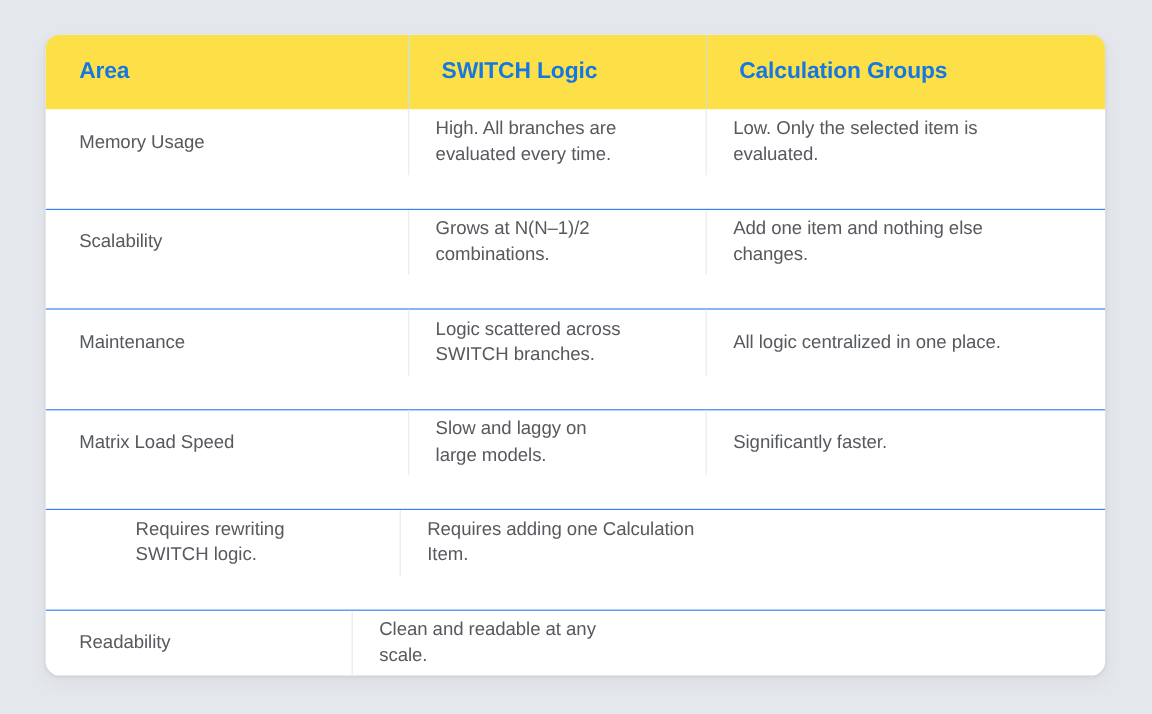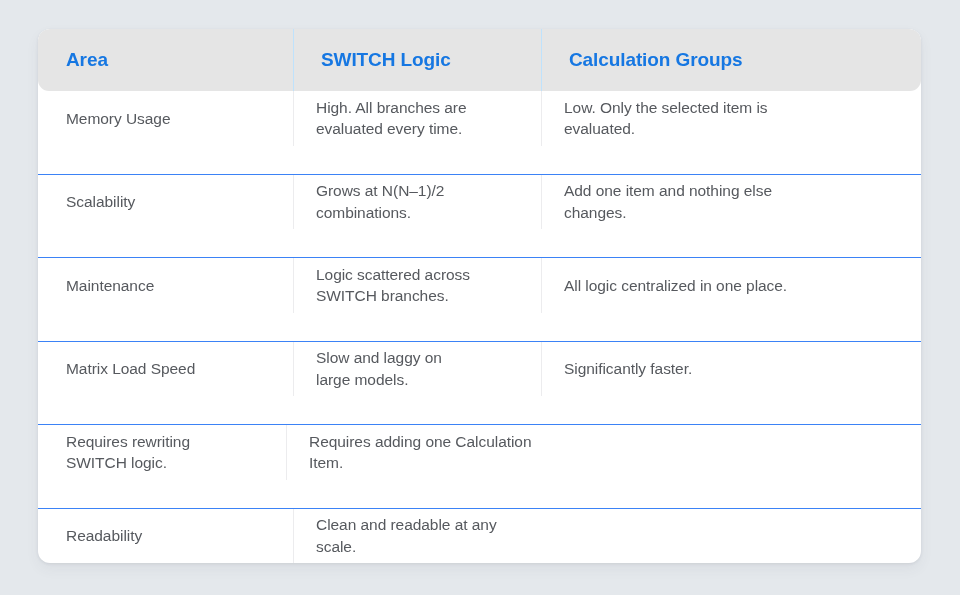--- a/index.html
+++ b/index.html
@@ -35,22 +35,21 @@
     overflow: hidden;
     display: flex;
     flex-direction: column;
   }
 
   
   .thead {
     display: flex;
     height: 62px;
     flex: 0 0 62px;
-    background: #e5e5e5;
-    border-radius: 11px;
+    background: #fde047;
   }
 
   .thead .th {
     display: flex;
     align-items: center;
     font-size: 19px;
     font-weight: bold;
     color: #1677e2;
     letter-spacing: -0.1px;
     padding-left: 28px;
@@ -91,21 +90,21 @@
     white-space: pre-line;
   }
 
   .td + .td {
     border-left: 1px solid #ececee;
     padding-left: 22px;
   }
 
   
   .col-0 { flex: 0 0 255px; }
-  .col-1 { flex: 0 0 248px; }
+  .col-1 { flex: 0 0 248px; margin-left: 47px; }
   .col-2 { flex: 1 1 auto; }
 </style>
 </head>
 <body>
 
 <div class="page">
 
   <div class="table-card">
 
     <div class="thead">

